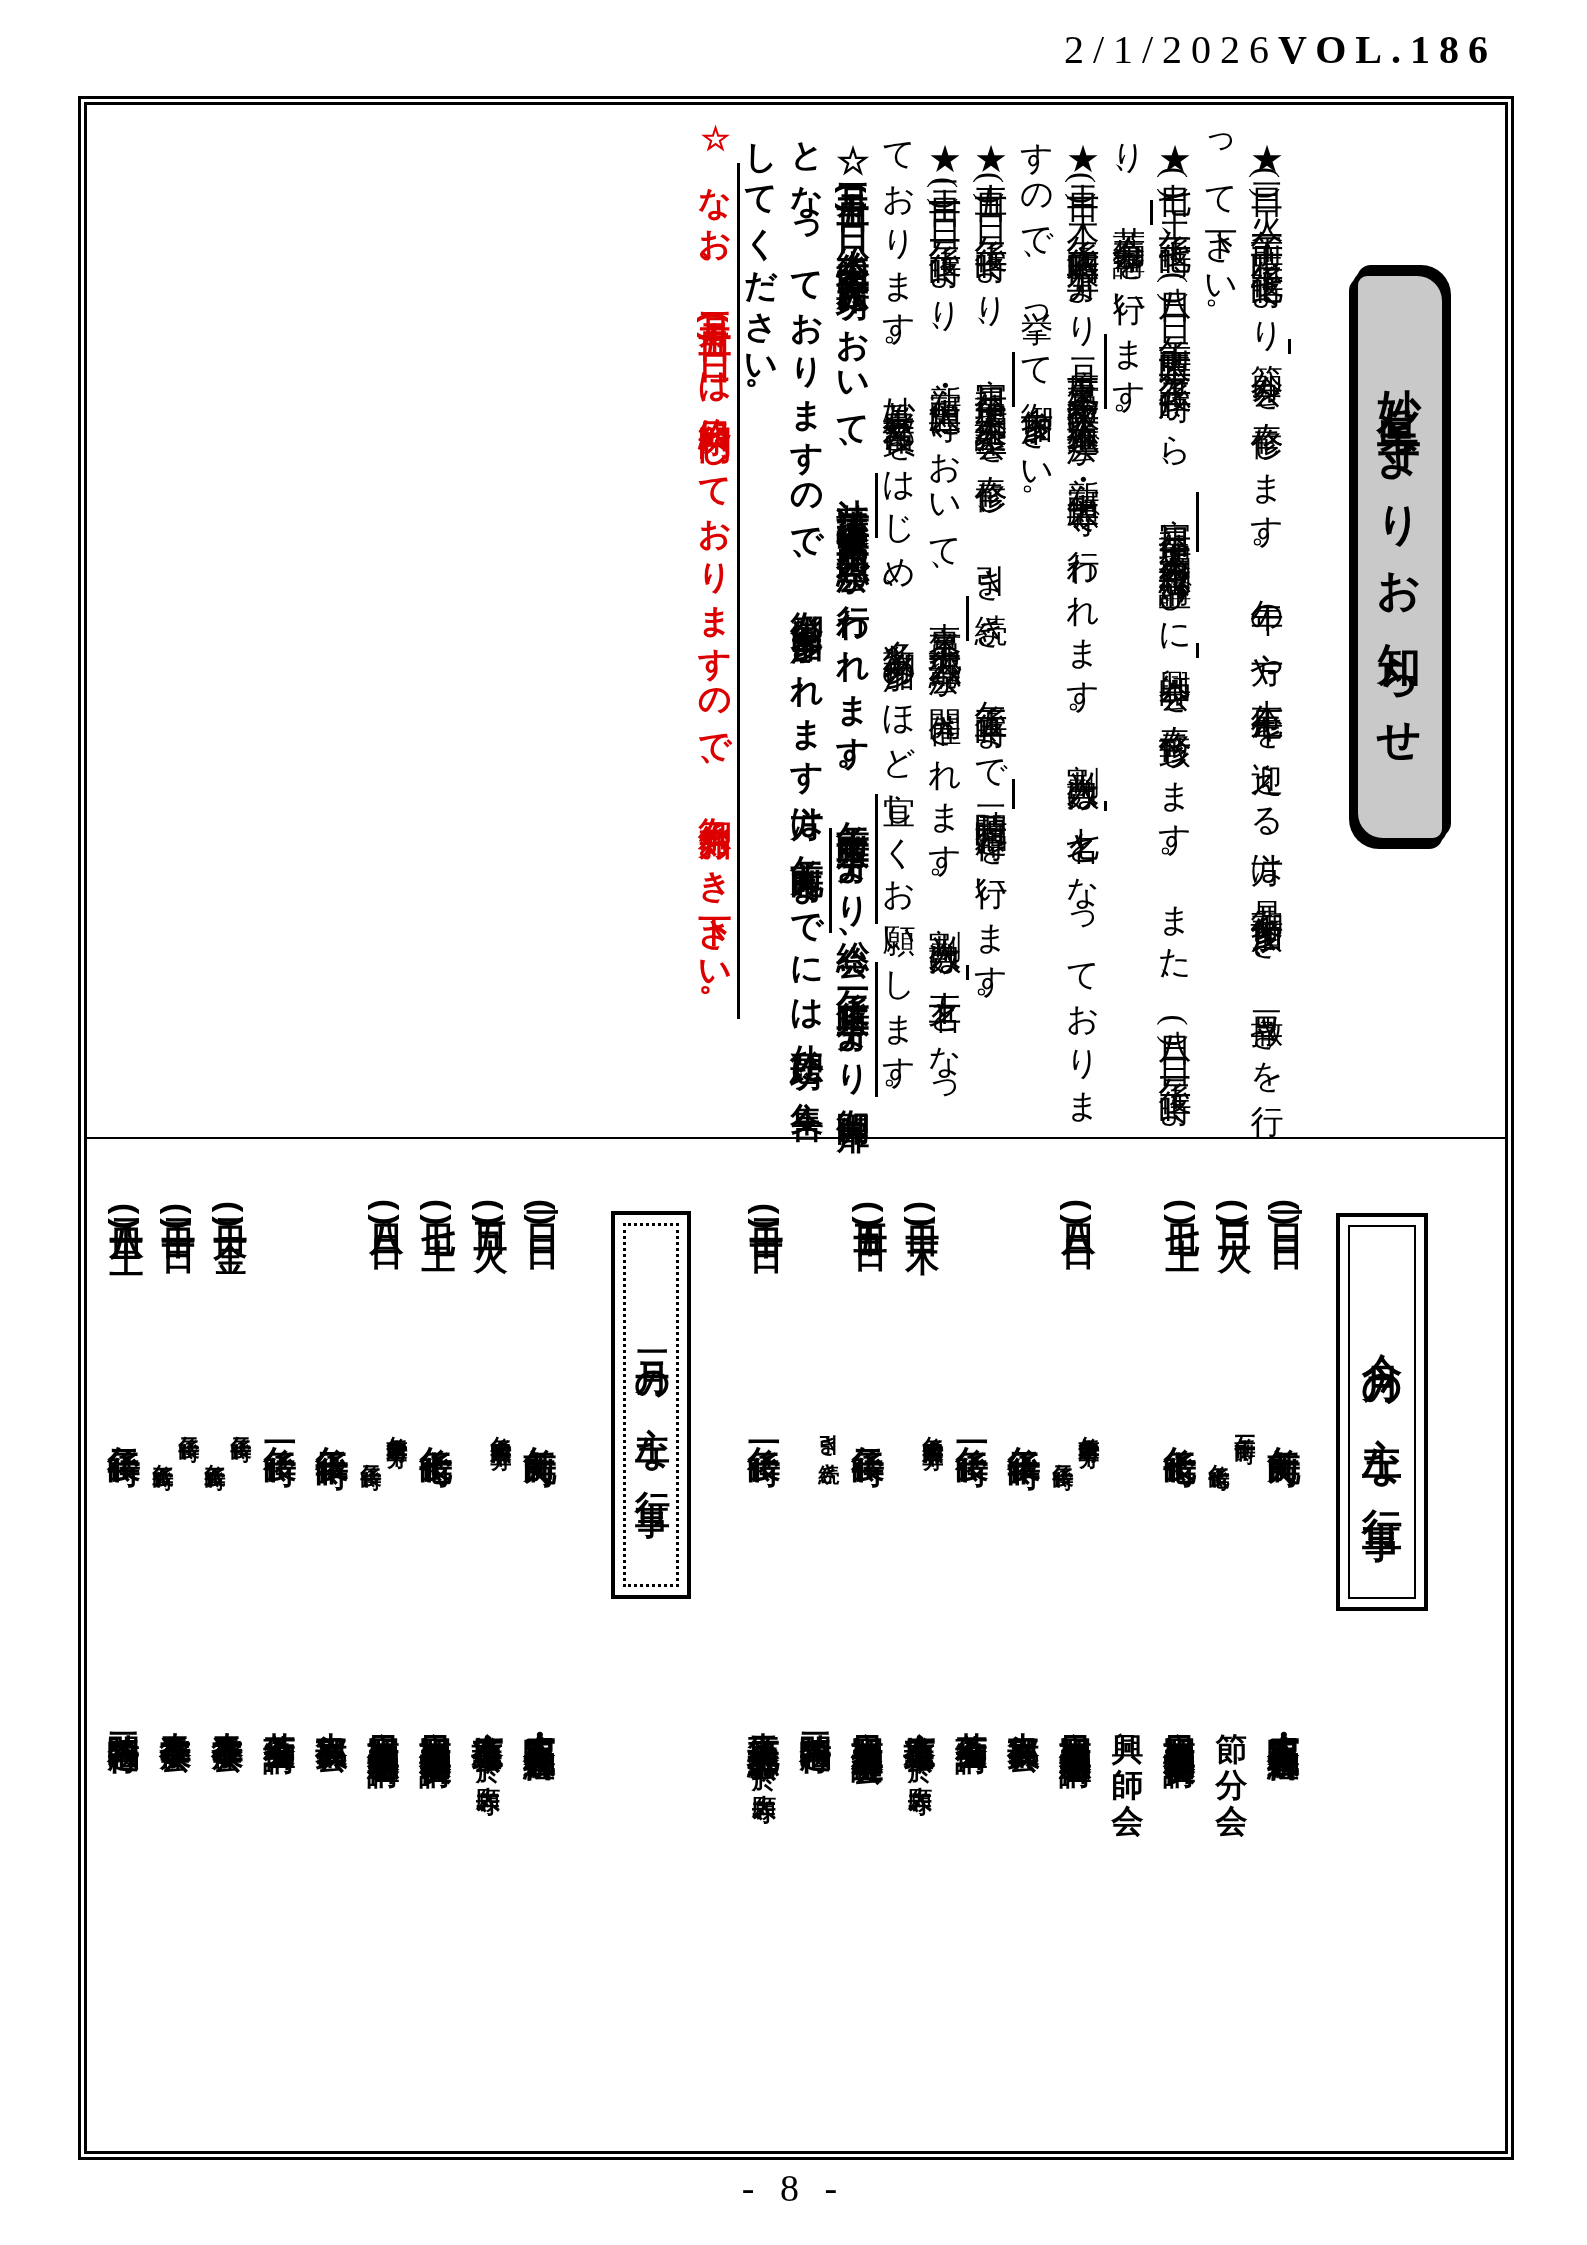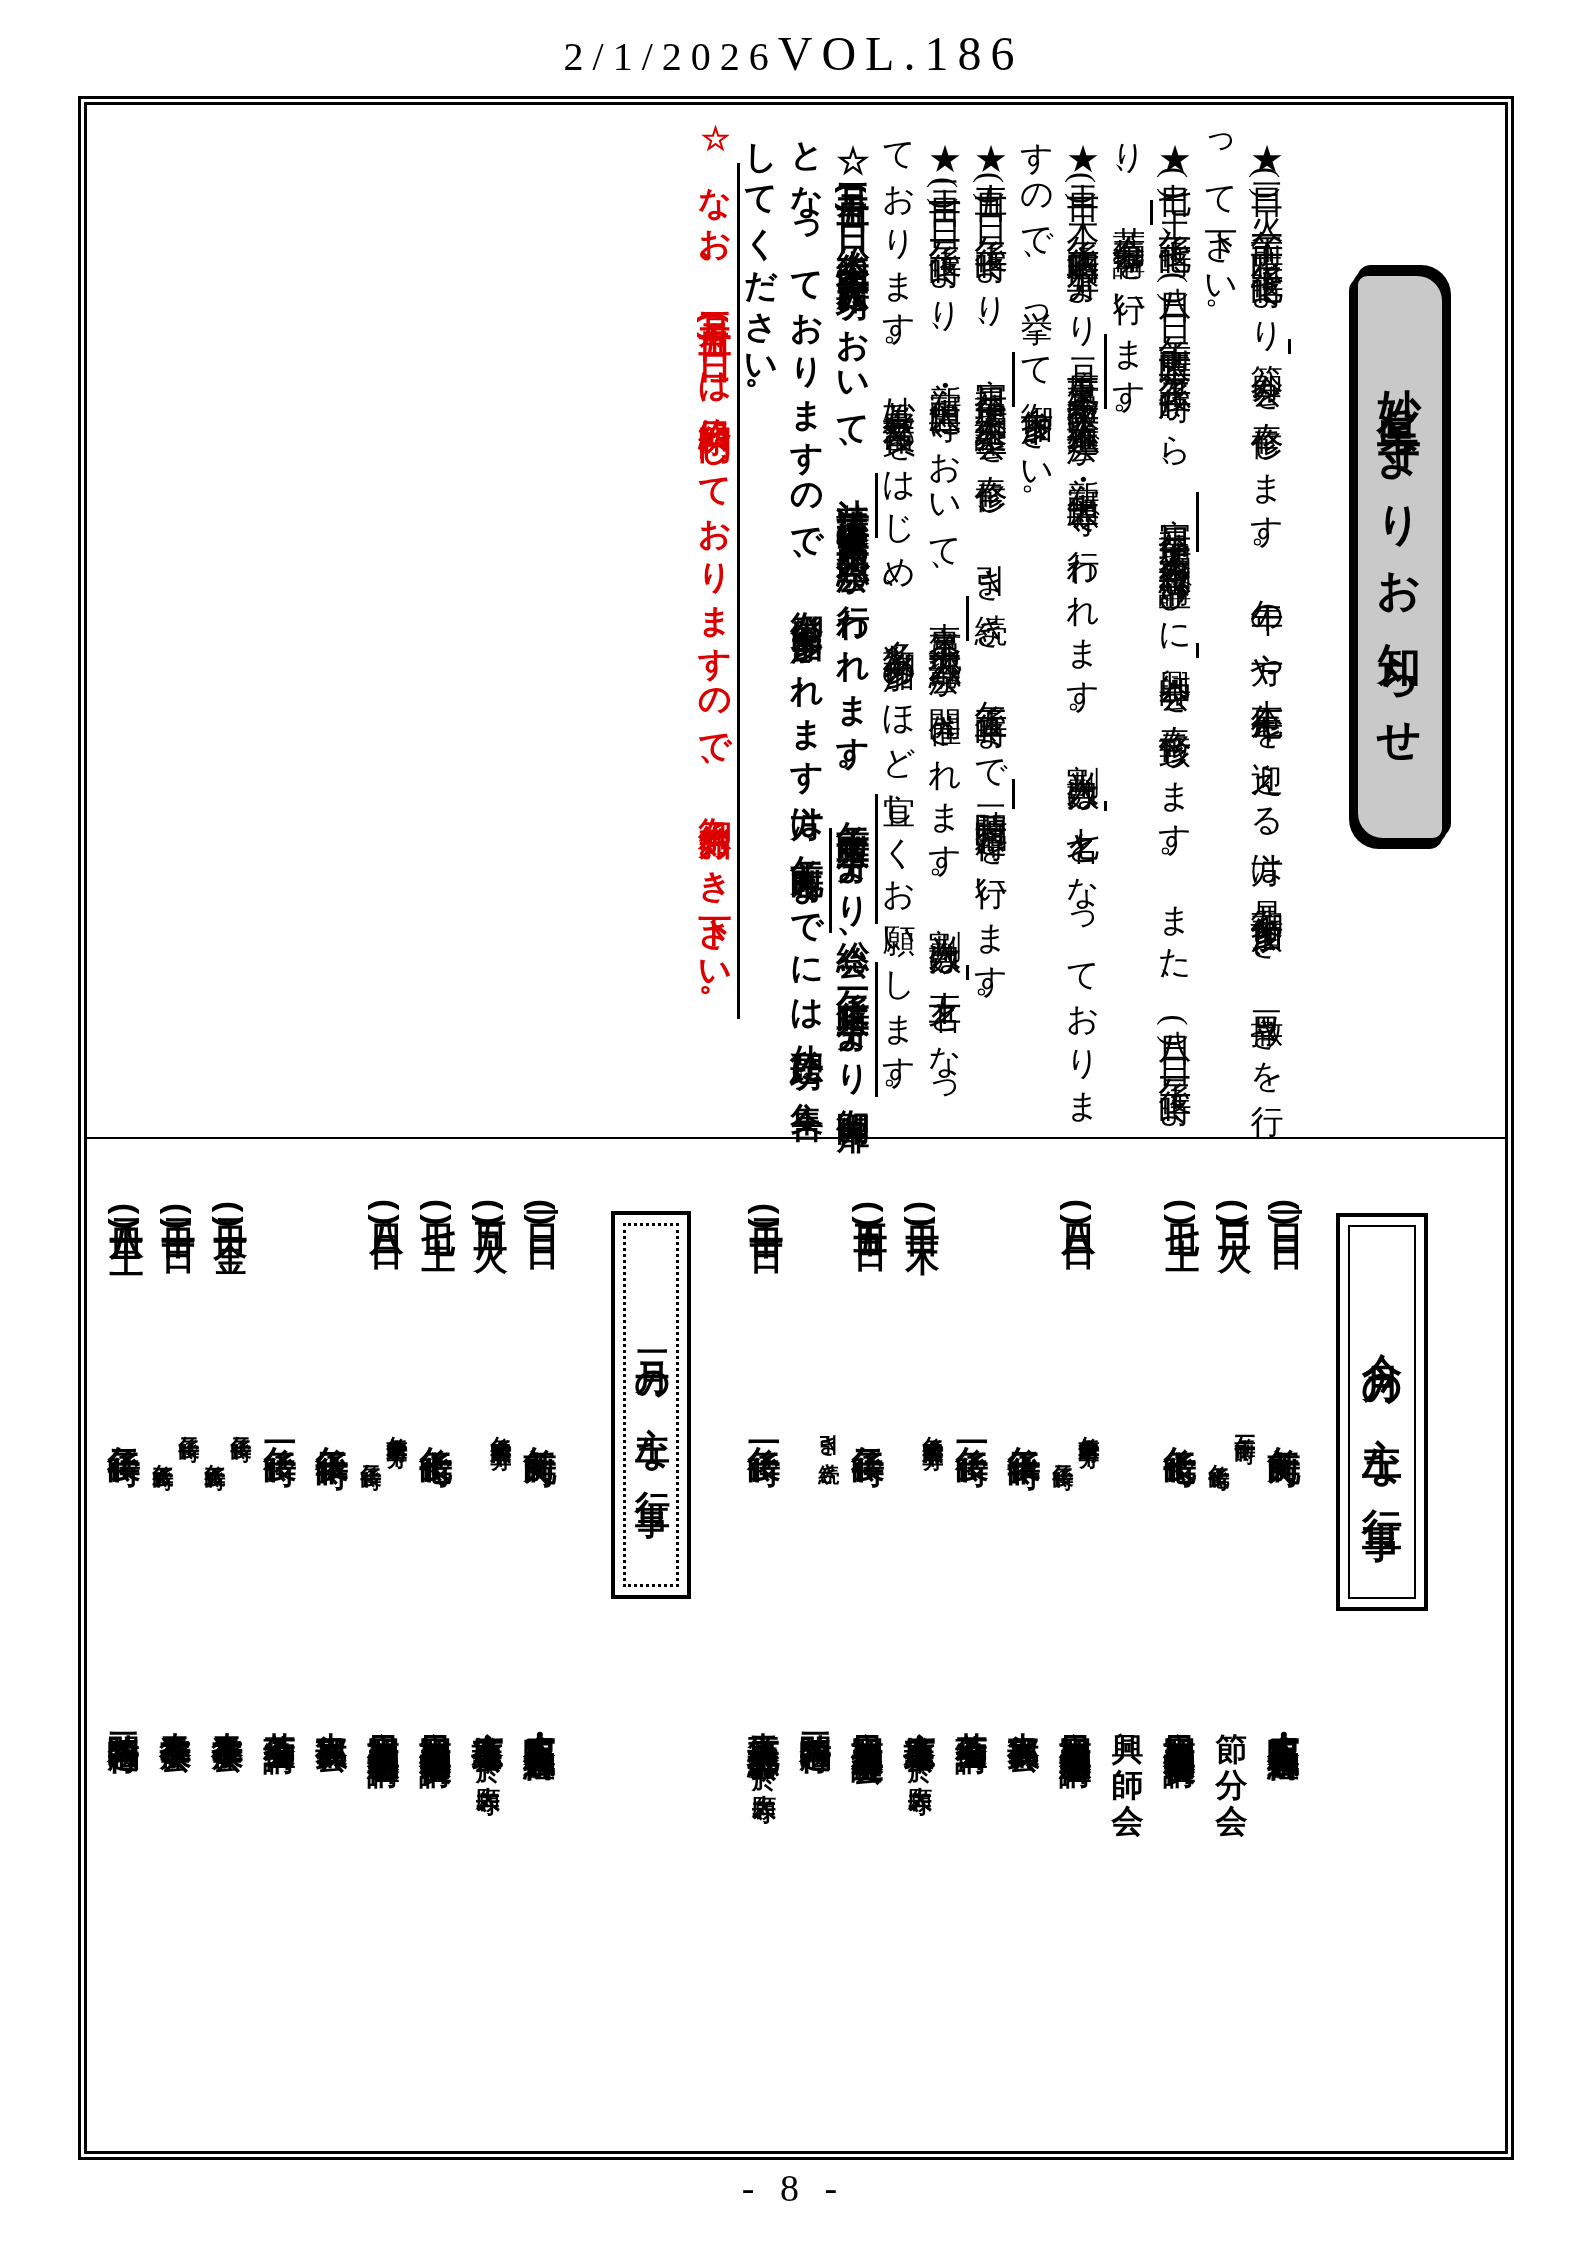--- a/index.html
+++ b/index.html
@@ -7,25 +7,25 @@
   body {
     width:1587px; height:2245px; position:relative;
     background:#ffffff; color:#000;
     font-family:"Liberation Serif", serif;
     overflow:hidden;
   }
 
   
   .header {
     position:absolute; top:26px; left:90px; right:90px;
-    display:flex; justify-content:center; align-items:baseline;
+    display:flex; justify-content:flex-end; align-items:baseline;
   }
   .h-date { font-size:40px; letter-spacing:9px; }
   .h-title { font-size:43px; letter-spacing:3px; word-spacing:16px; }
-  .h-vol { font-size:48px; letter-spacing:9px; }
+  .h-vol { font-size:40px; letter-spacing:9px;font-weight:bold; }
 
   
   .frame {
     position:absolute; left:78px; top:96px; width:1436px; height:2064px;
     border:9px double #000;
   }
 
   
   .top-section {
     position:absolute; top:0; left:0; right:0; height:1034px;

